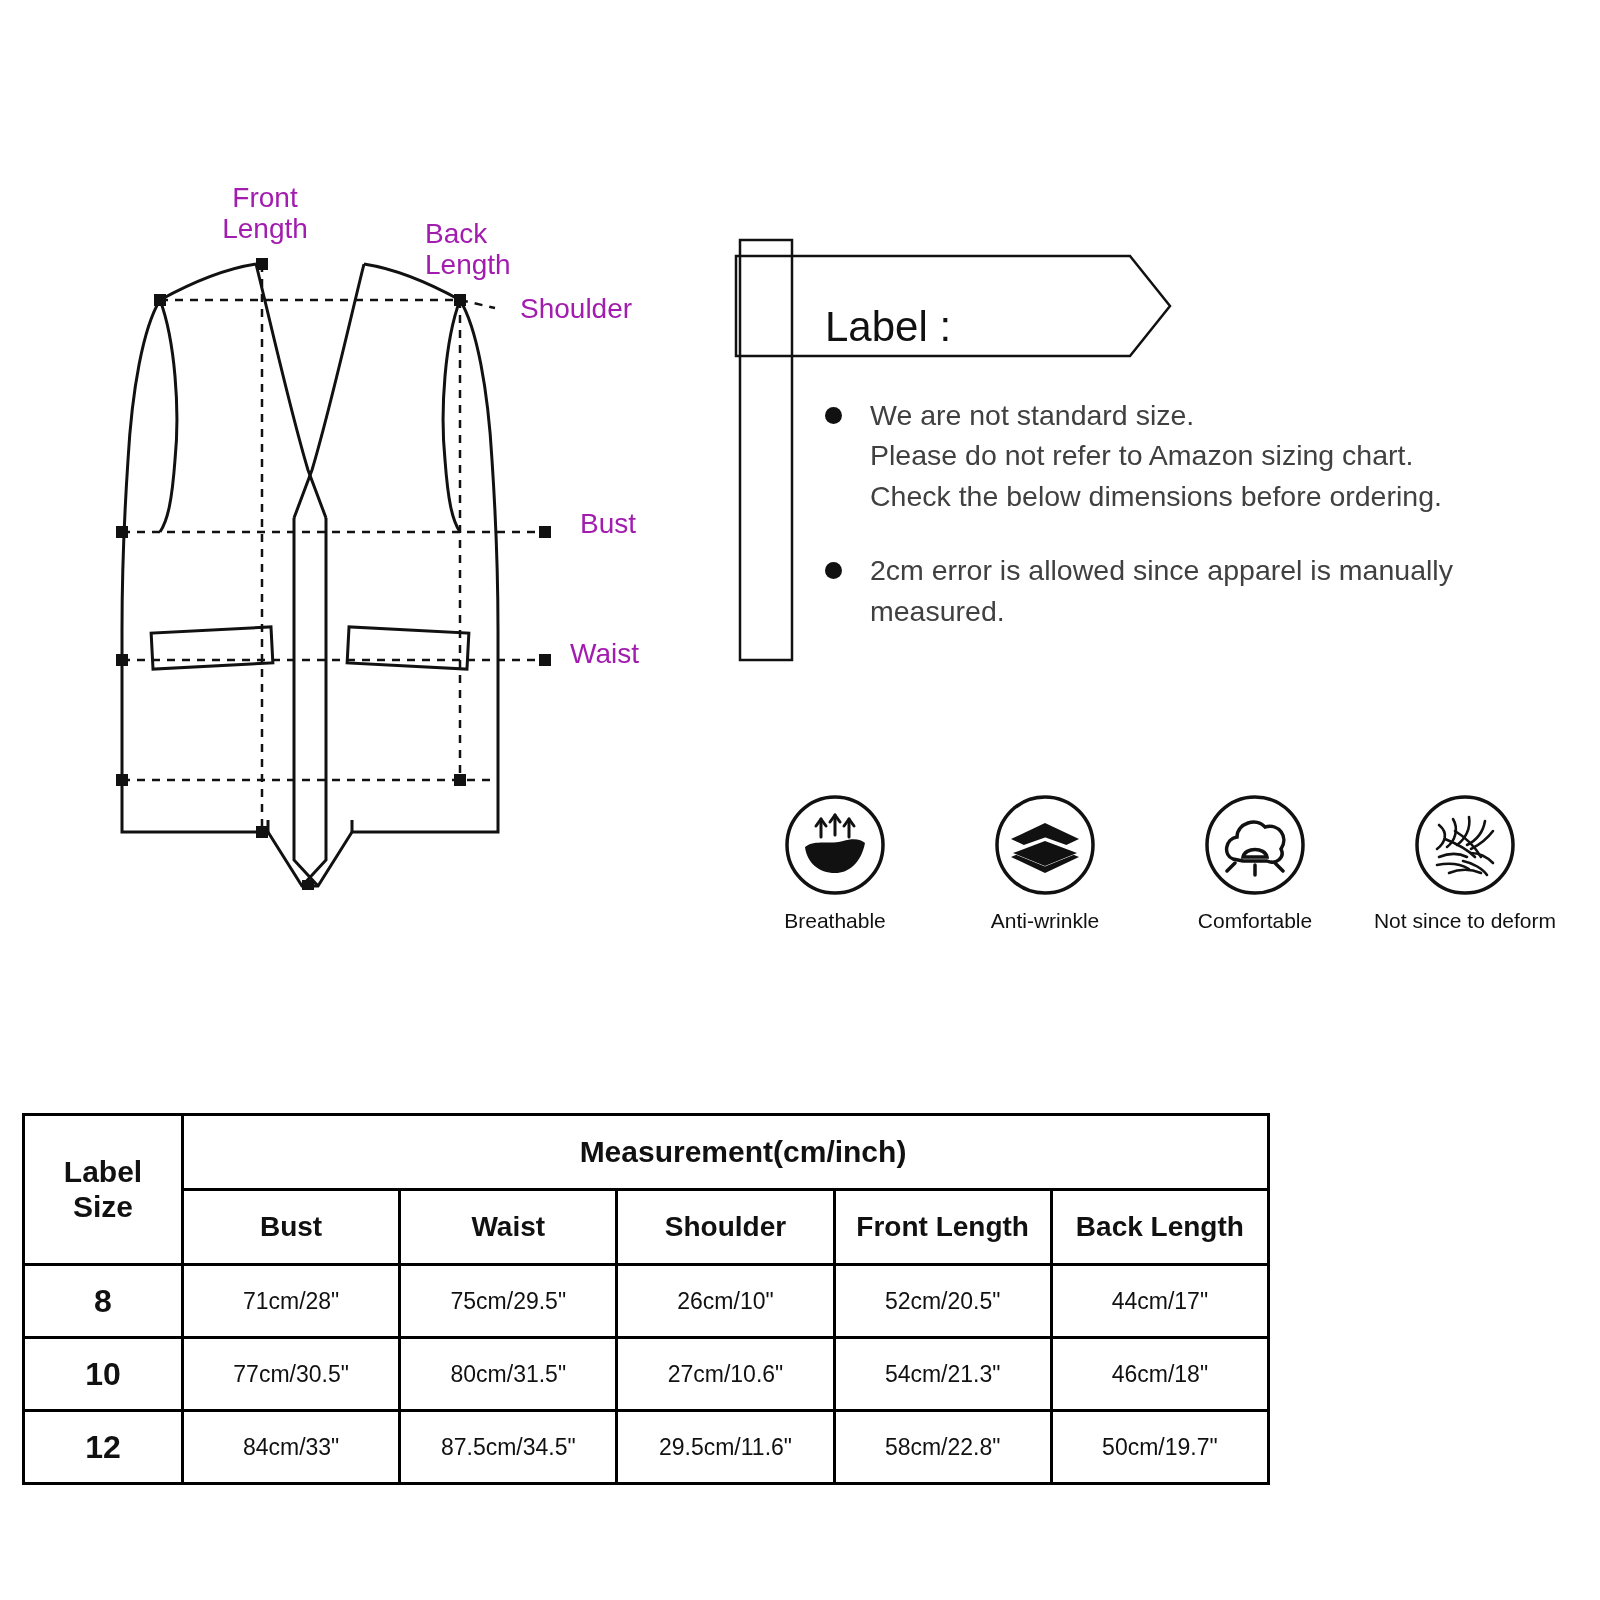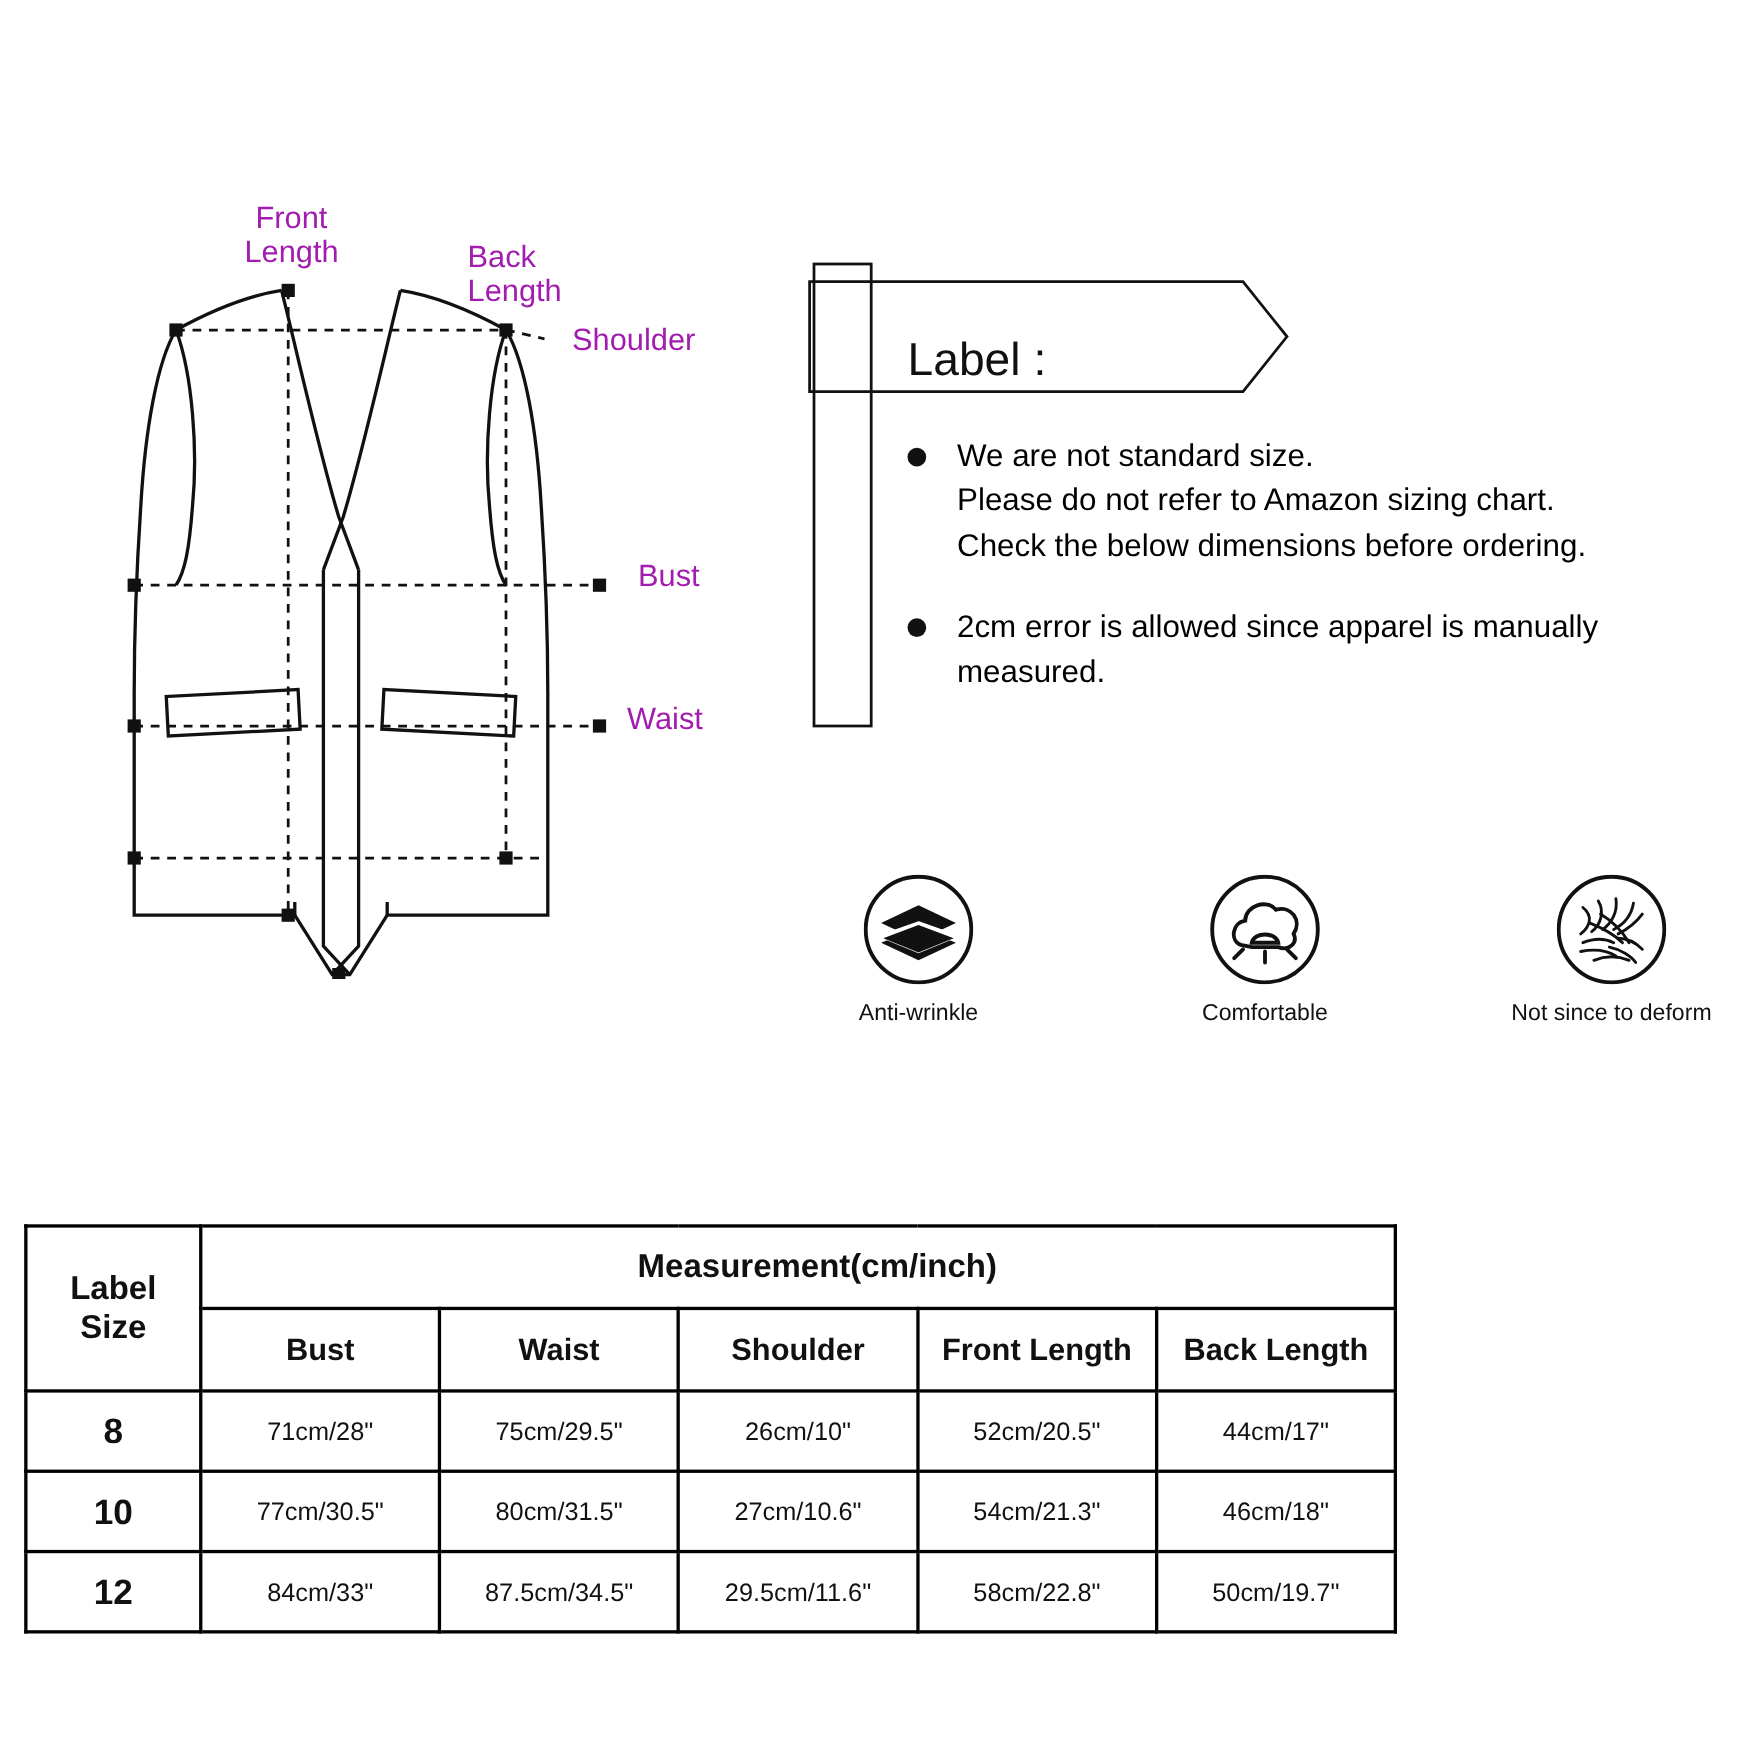--- a/index.html
+++ b/index.html
@@ -80,21 +80,21 @@
     height: 17px;
     border-radius: 50%;
     background: #111;
     margin-right: 28px;
     margin-top: 12px;
     flex: 0 0 auto;
   }
   .notice-text {
     font-size: 28.5px;
     line-height: 1.42;
-    color: #000000;
+    color: #404040;
     white-space: pre-line;
   }
 
   
   #features {
     position: absolute;
     left: 735px;
     top: 795px;
     width: 830px;
     display: flex;
@@ -267,20 +267,38 @@
       <div class="notice-item">
         <span class="notice-bullet"></span>
         <span class="notice-text">2cm error is allowed since apparel is manually
 measured.</span>
       </div>
     </div>
   </div>
 
   <div id="features">
 
+    <div class="feature">
+      <div class="circle-wrap">
+        <svg width="100" height="100" viewBox="0 0 100 100">
+          <circle cx="50" cy="50" r="48" fill="none" stroke="#111" stroke-width="3.5"></circle>
+          <g stroke="#111" stroke-width="3" fill="none" stroke-linecap="round">
+            <line x1="36" y1="42" x2="36" y2="24"></line>
+            <path d="M36 24 l-5 7 M36 24 l5 7"></path>
+            <line x1="50" y1="40" x2="50" y2="20"></line>
+            <path d="M50 20 l-5 7 M50 20 l5 7"></path>
+            <line x1="64" y1="42" x2="64" y2="24"></line>
+            <path d="M64 24 l-5 7 M64 24 l5 7"></path>
+          </g>
+          <path d="M20 52 C 30 44, 46 50, 58 46 C 68 43, 76 44, 80 48
+                   C 76 68, 64 78, 50 78 C 34 78, 22 68, 20 52 Z" fill="#111"></path>
+        </svg>
+      </div>
+      <div class="feature-label">Breathable</div>
+    </div>
 
     <div class="feature">
       <div class="circle-wrap">
         <svg width="100" height="100" viewBox="0 0 100 100">
           <circle cx="50" cy="50" r="48" fill="none" stroke="#111" stroke-width="3.5"></circle>
           <path d="M50 28 L 84 44 L 50 60 L 16 44 Z" fill="#111"></path>
           <path d="M50 48 L 84 62 L 50 78 L 16 62 Z" fill="#111"></path>
           <path d="M50 44 L 84 56 L 50 70 L 16 56 Z" fill="#fff" stroke="#fff" stroke-width="3"></path>
           <path d="M50 46 L 82 58 L 50 71 L 18 58 Z" fill="#111"></path>
         </svg>

